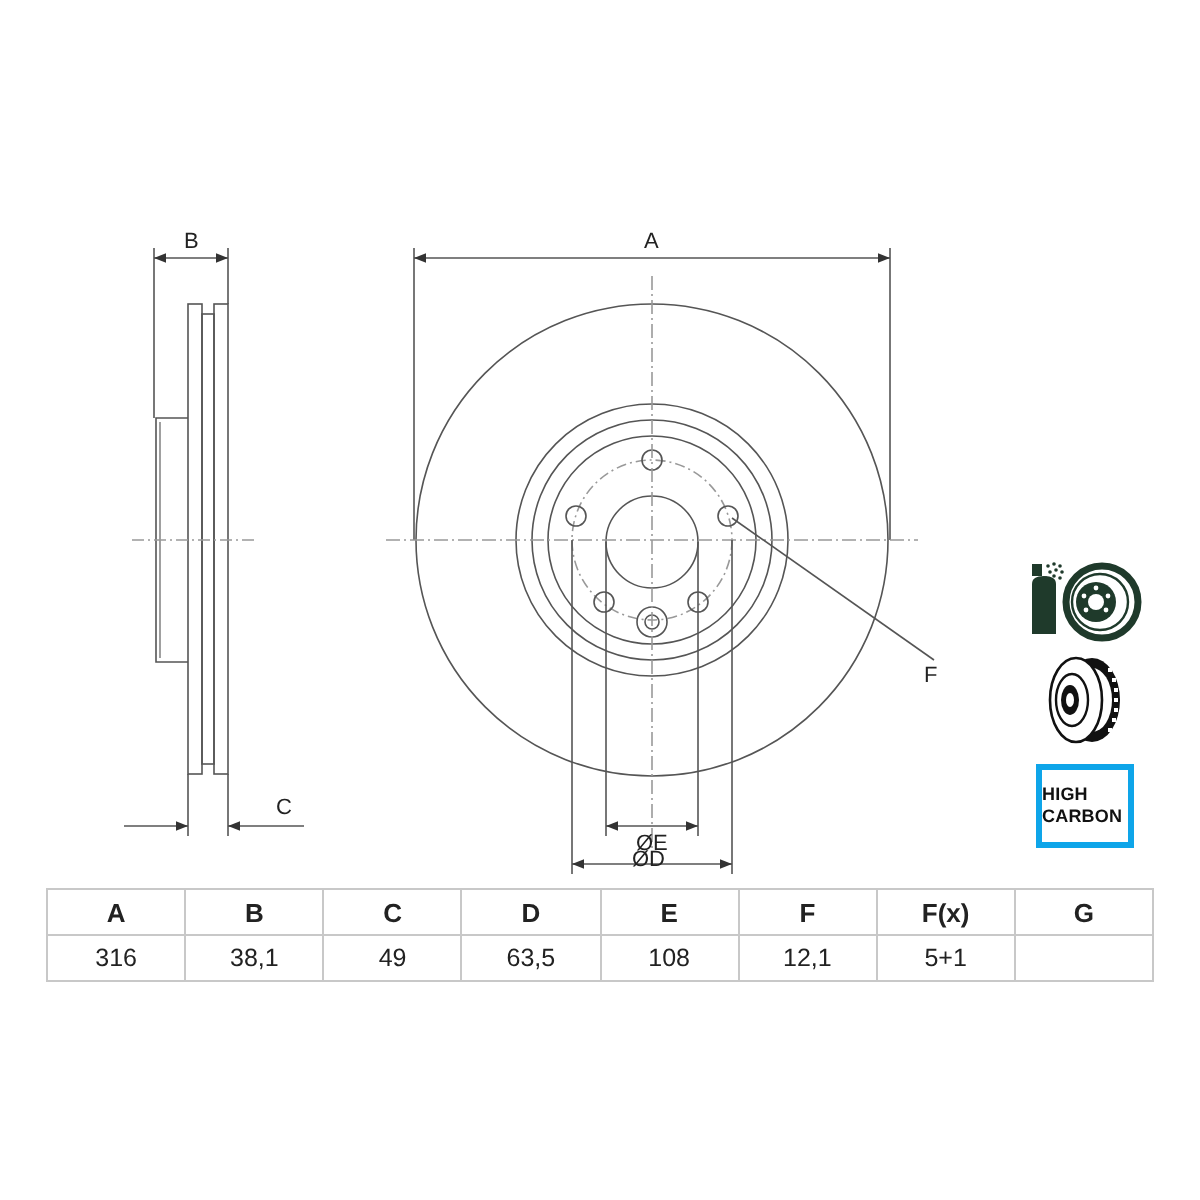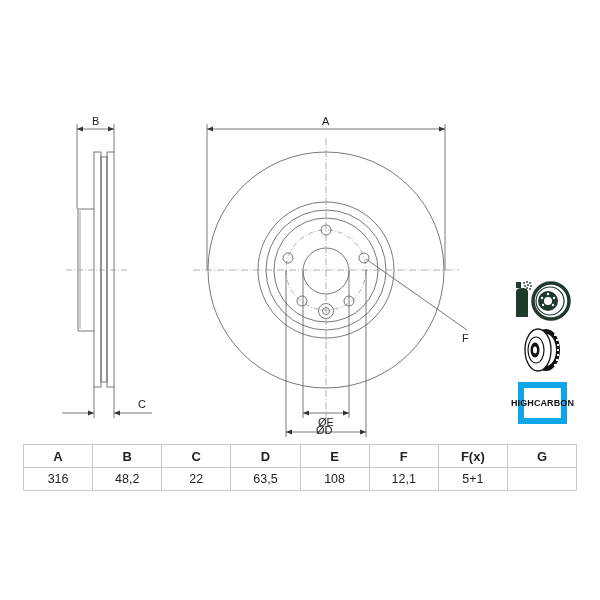--- a/index.html
+++ b/index.html
@@ -1,19 +1,19 @@
 <!DOCTYPE html>
 <html><head>
 <meta charset="utf-8">
 <style>
   html, body { margin:0; padding:0; background:#ffffff; }
   body { width:600px; height:600px; position:relative; overflow:hidden; font-family:"Liberation Sans", sans-serif; }
   #drawing { position:absolute; left:0; top:0; width:600px; height:600px; }
   .lbl { position:absolute; font-family:"Liberation Sans", sans-serif; font-size:11px; color:#222; line-height:1; }
-  .hc-box { position:absolute; left:518px; top:382px; width:49px; height:42px; border:6px solid #0ea5e9; box-sizing:border-box; display:flex; flex-direction:row; align-items:center; justify-content:center; }
+  .hc-box { position:absolute; left:518px; top:382px; width:49px; height:42px; border:3px solid #0ea5e9; box-sizing:border-box; display:flex; flex-direction:column; align-items:flex-start; justify-content:center; }
   .hc-box span { font-family:"Liberation Sans", sans-serif; font-weight:bold; font-size:9px; color:#111; line-height:11px; letter-spacing:0.1px; }
   table.spec { position:absolute; left:23px; top:444px; width:554px; border-collapse:collapse; table-layout:fixed; }
   table.spec th, table.spec td { border:1px solid #c8c8c8; text-align:center; font-family:"Liberation Sans", sans-serif; color:#222; height:22px; padding:0; }
   table.spec th { font-weight:bold; font-size:13px; }
   table.spec td { font-weight:normal; font-size:12.5px;margin-top:48px; }
 </style>
 </head>
 <body>
 
 <svg id="drawing" width="600" height="600" viewBox="0 0 600 600" xmlns="http://www.w3.org/2000/svg">
@@ -149,22 +149,22 @@
     <th>B</th>
     <th>C</th>
     <th>D</th>
     <th>E</th>
     <th>F</th>
     <th>F(x)</th>
     <th>G</th>
   </tr>
   <tr>
     <td>316</td>
-    <td>48,2</td>
-    <td>22</td>
+    <td>38,1</td>
+    <td>49</td>
     <td>63,5</td>
     <td>108</td>
     <td>12,1</td>
     <td>5+1</td>
     <td></td>
   </tr>
 </tbody>
   </table>
 
 </body></html>

